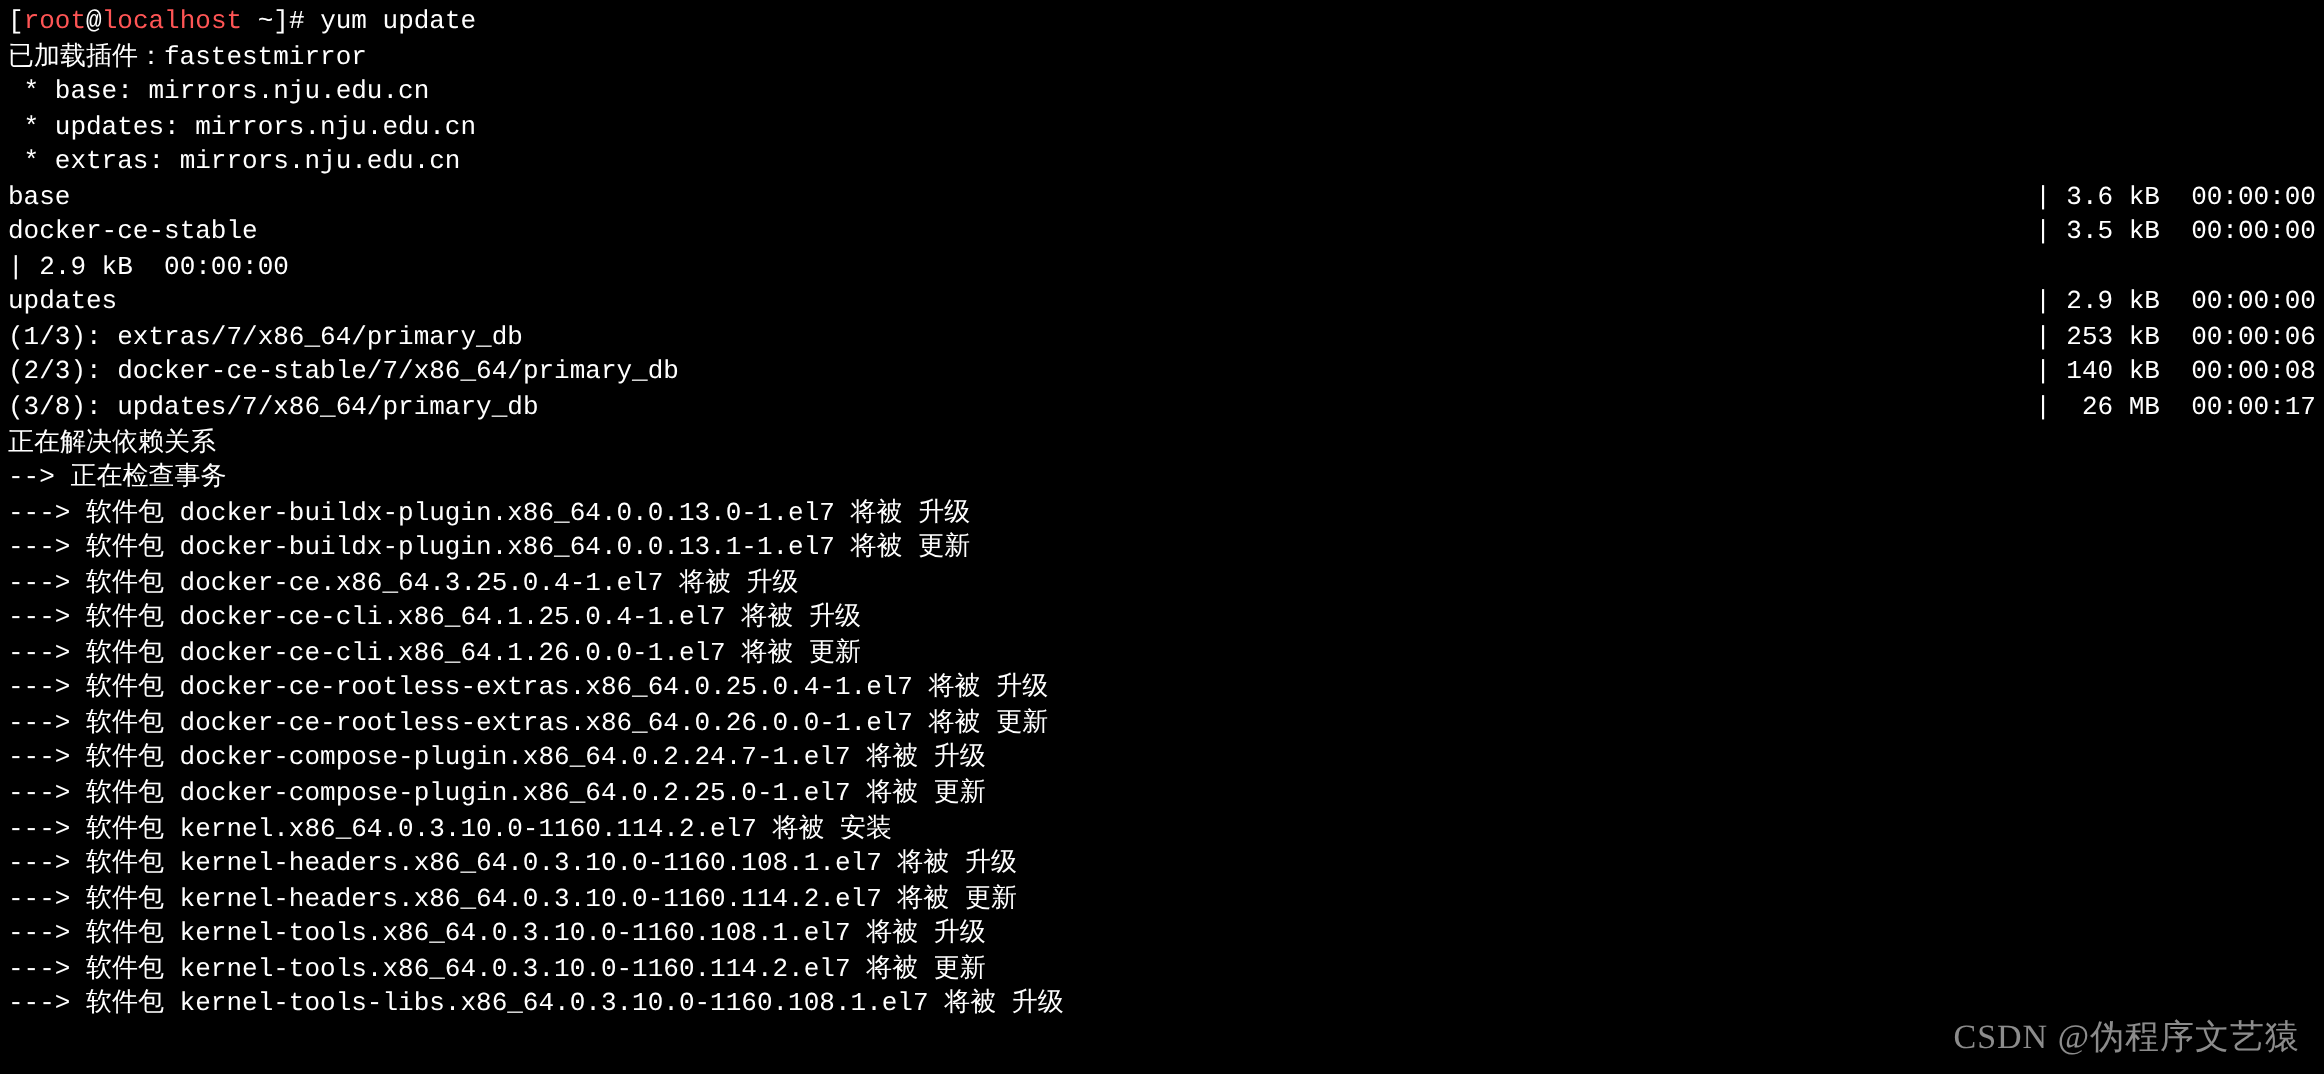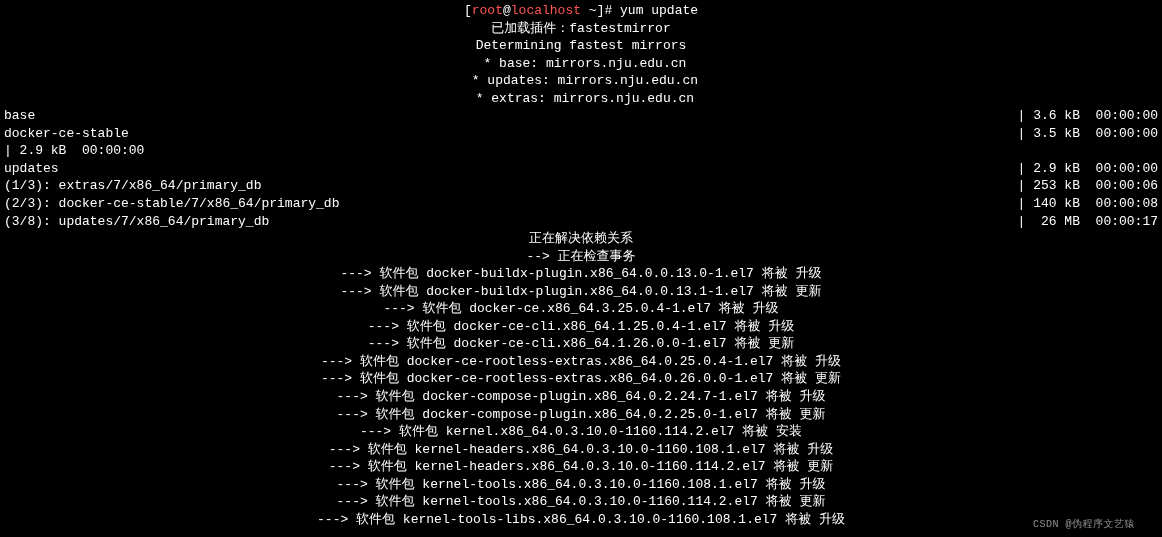--- a/index.html
+++ b/index.html
@@ -10,42 +10,41 @@
       font-size: 13px;
       line-height: 1.35;
       padding: 2px 4px;
       width: 1162px;
       height: 537px;
       overflow: hidden;
       position: relative;
     }
     .prompt-user { color: #ff5555; }
     .prompt-white { color: #fff; }
-    .line { white-space: pre; text-align: center; }
+    .line { white-space: pre; }
     .row { display: flex; justify-content: space-between; white-space: pre; }
     .row-left { flex: 1; }
     .row-right { text-align: center; }
     .watermark {
       position: absolute;
-      right: 27px;
+      right: 12px;
       bottom: 6px;
       color: rgba(255,255,255,0.55);
-      font-family: Liberation Mono, monospace;
-      font-size: 10px;
+      font-family: Liberation Serif, serif;
+      font-size: 17px;
       letter-spacing: 0.5px;
     }
   </style>
 </head>
 <body>
 
 <div class="line"><span class="prompt-white">[</span><span class="prompt-user">root</span><span class="prompt-white">@</span><span class="prompt-user">localhost</span><span class="prompt-white"> ~</span><span class="prompt-white">]# </span><span class="prompt-white">yum update</span></div>
 
 <div id="header-container">
     <div class="line">已加载插件：fastestmirror</div>
-    <div class="line">Determining fastest mirrors</div>
     <div class="line"> * base: mirrors.nju.edu.cn</div>
     <div class="line"> * updates: mirrors.nju.edu.cn</div>
     <div class="line"> * extras: mirrors.nju.edu.cn</div>
   </div>
 <div id="repo-container">
     <div class="row"><span class="row-left">base</span><span class="row-right">| 3.6 kB  00:00:00</span></div>
     <div class="row"><span class="row-left">docker-ce-stable</span><span class="row-right">| 3.5 kB  00:00:00</span></div>
     <div class="row"><span class="row-right">| 2.9 kB  00:00:00</span></div>
     <div class="row"><span class="row-left">updates</span><span class="row-right">| 2.9 kB  00:00:00</span></div>
     <div class="row"><span class="row-left">(1/3): extras/7/x86_64/primary_db</span><span class="row-right">| 253 kB  00:00:06</span></div>

